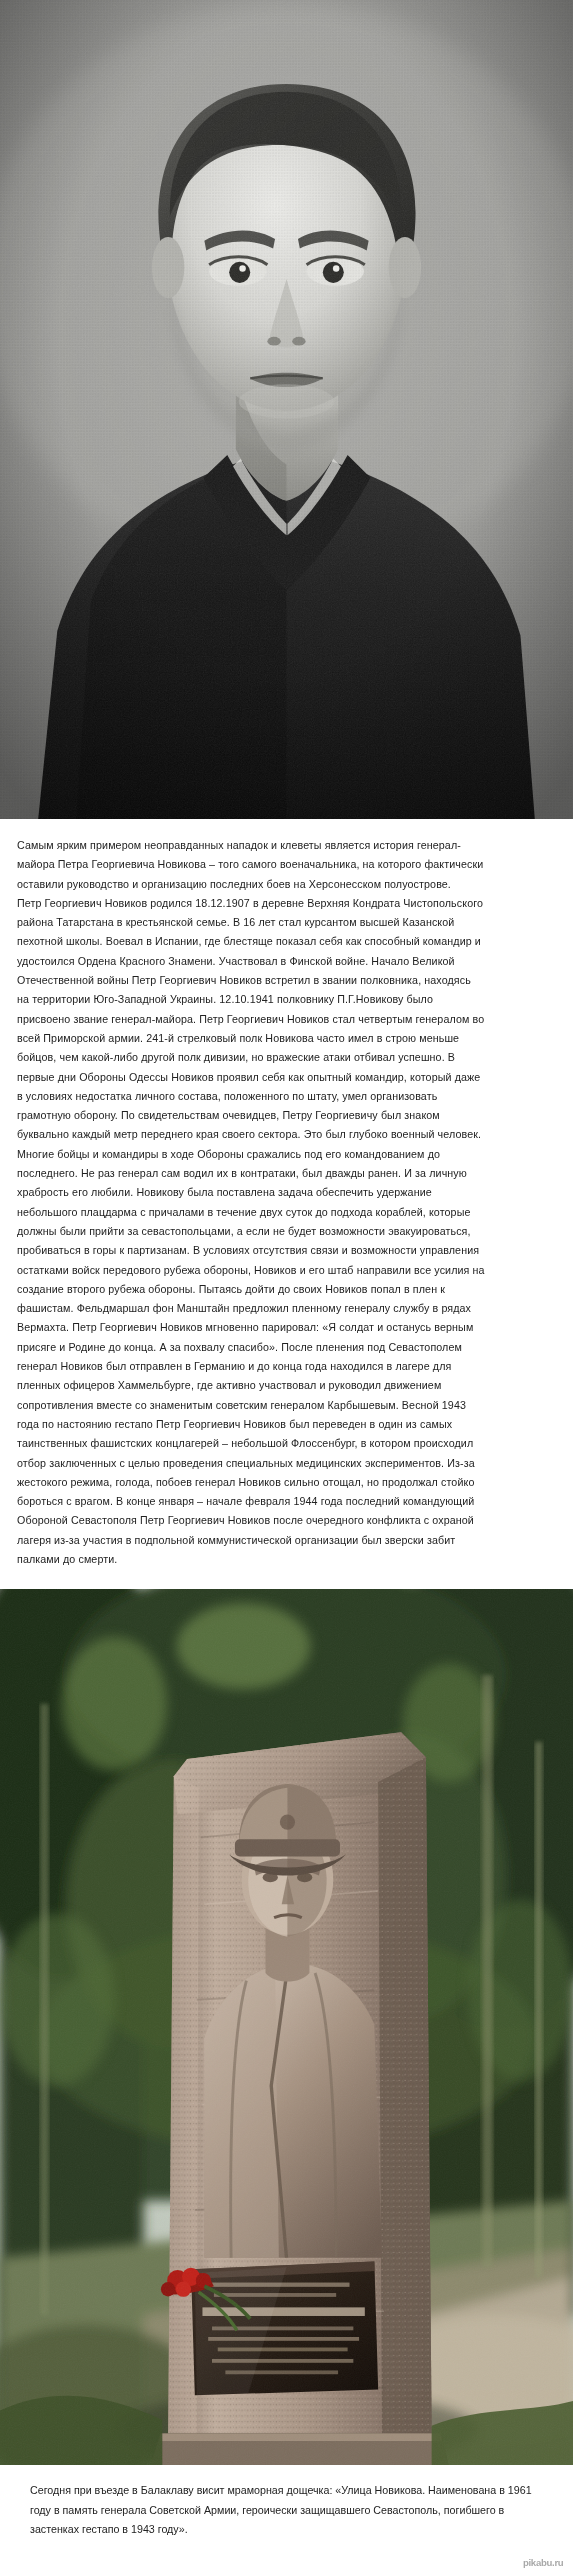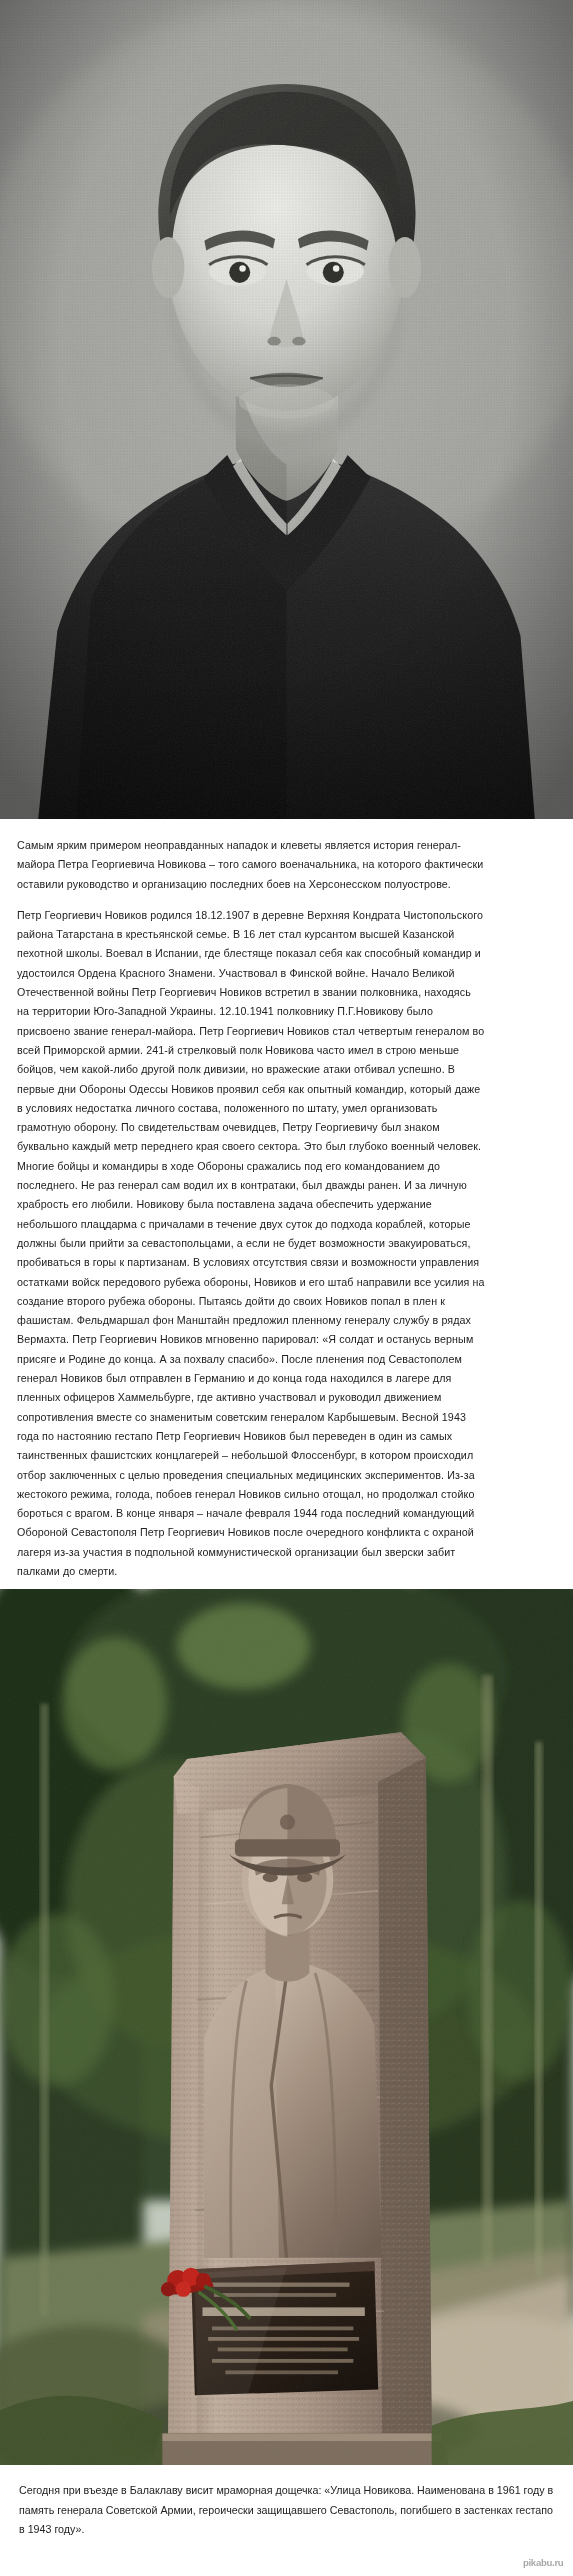--- a/index.html
+++ b/index.html
@@ -40,41 +40,41 @@
     padding: 0 17px 0 17px;
   }
   .para {
     font-size: 10.7px;
     line-height: 19.3px;
     color: #222222;
     text-align: left;
     margin: 0;
     letter-spacing: 0.01em;
   }
-  .para + .para { margin-top: 12px; }
+  .para + .para { margin-top: 0; }
 
   
   .monument-wrap {
     position: absolute;
     left: 0;
     top: 1589px;
     width: 573px;
     height: 876px;
     overflow: hidden;
     background: #3c4a2e;
   }
   .monument-svg { display: block; width: 573px; height: 876px; }
 
   
   .caption {
     position: absolute;
     left: 0;
     top: 2481px;
     width: 573px;
-    padding: 0 19px;
+    padding: 0 30px;
   }
   .caption p {
     margin: 0;
     font-size: 10.7px;
     line-height: 19.6px;
     color: #222222;
   }
 
   
   .watermark {

